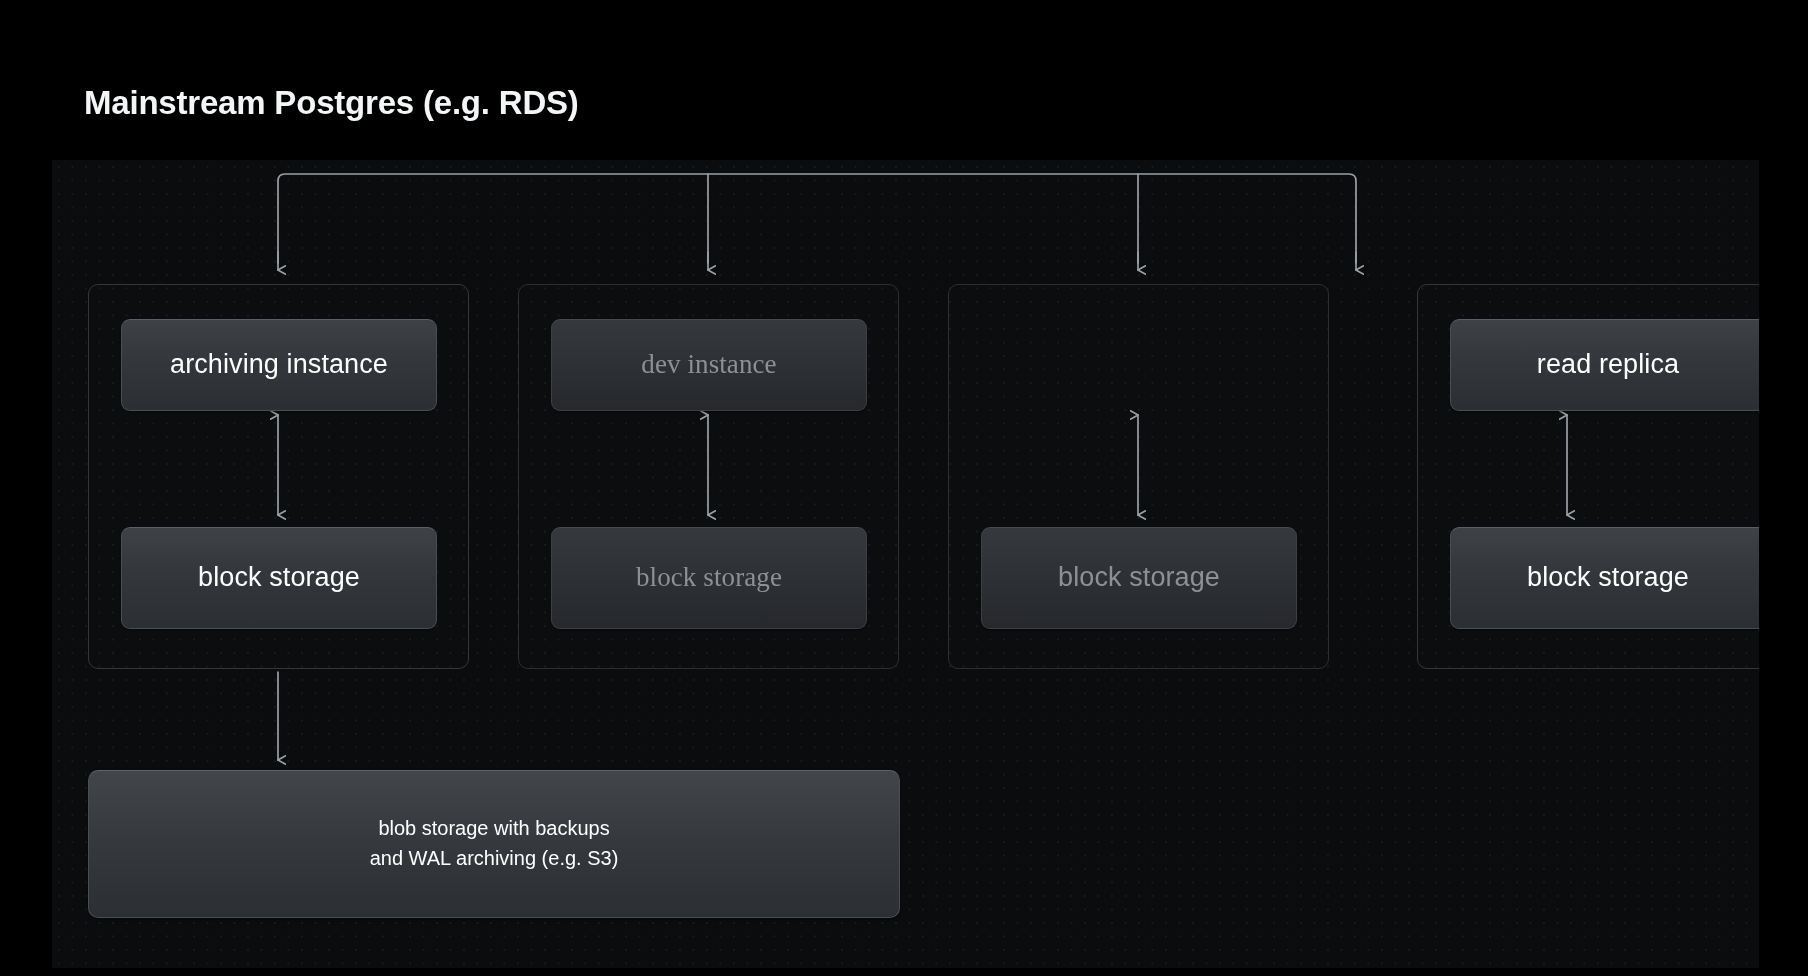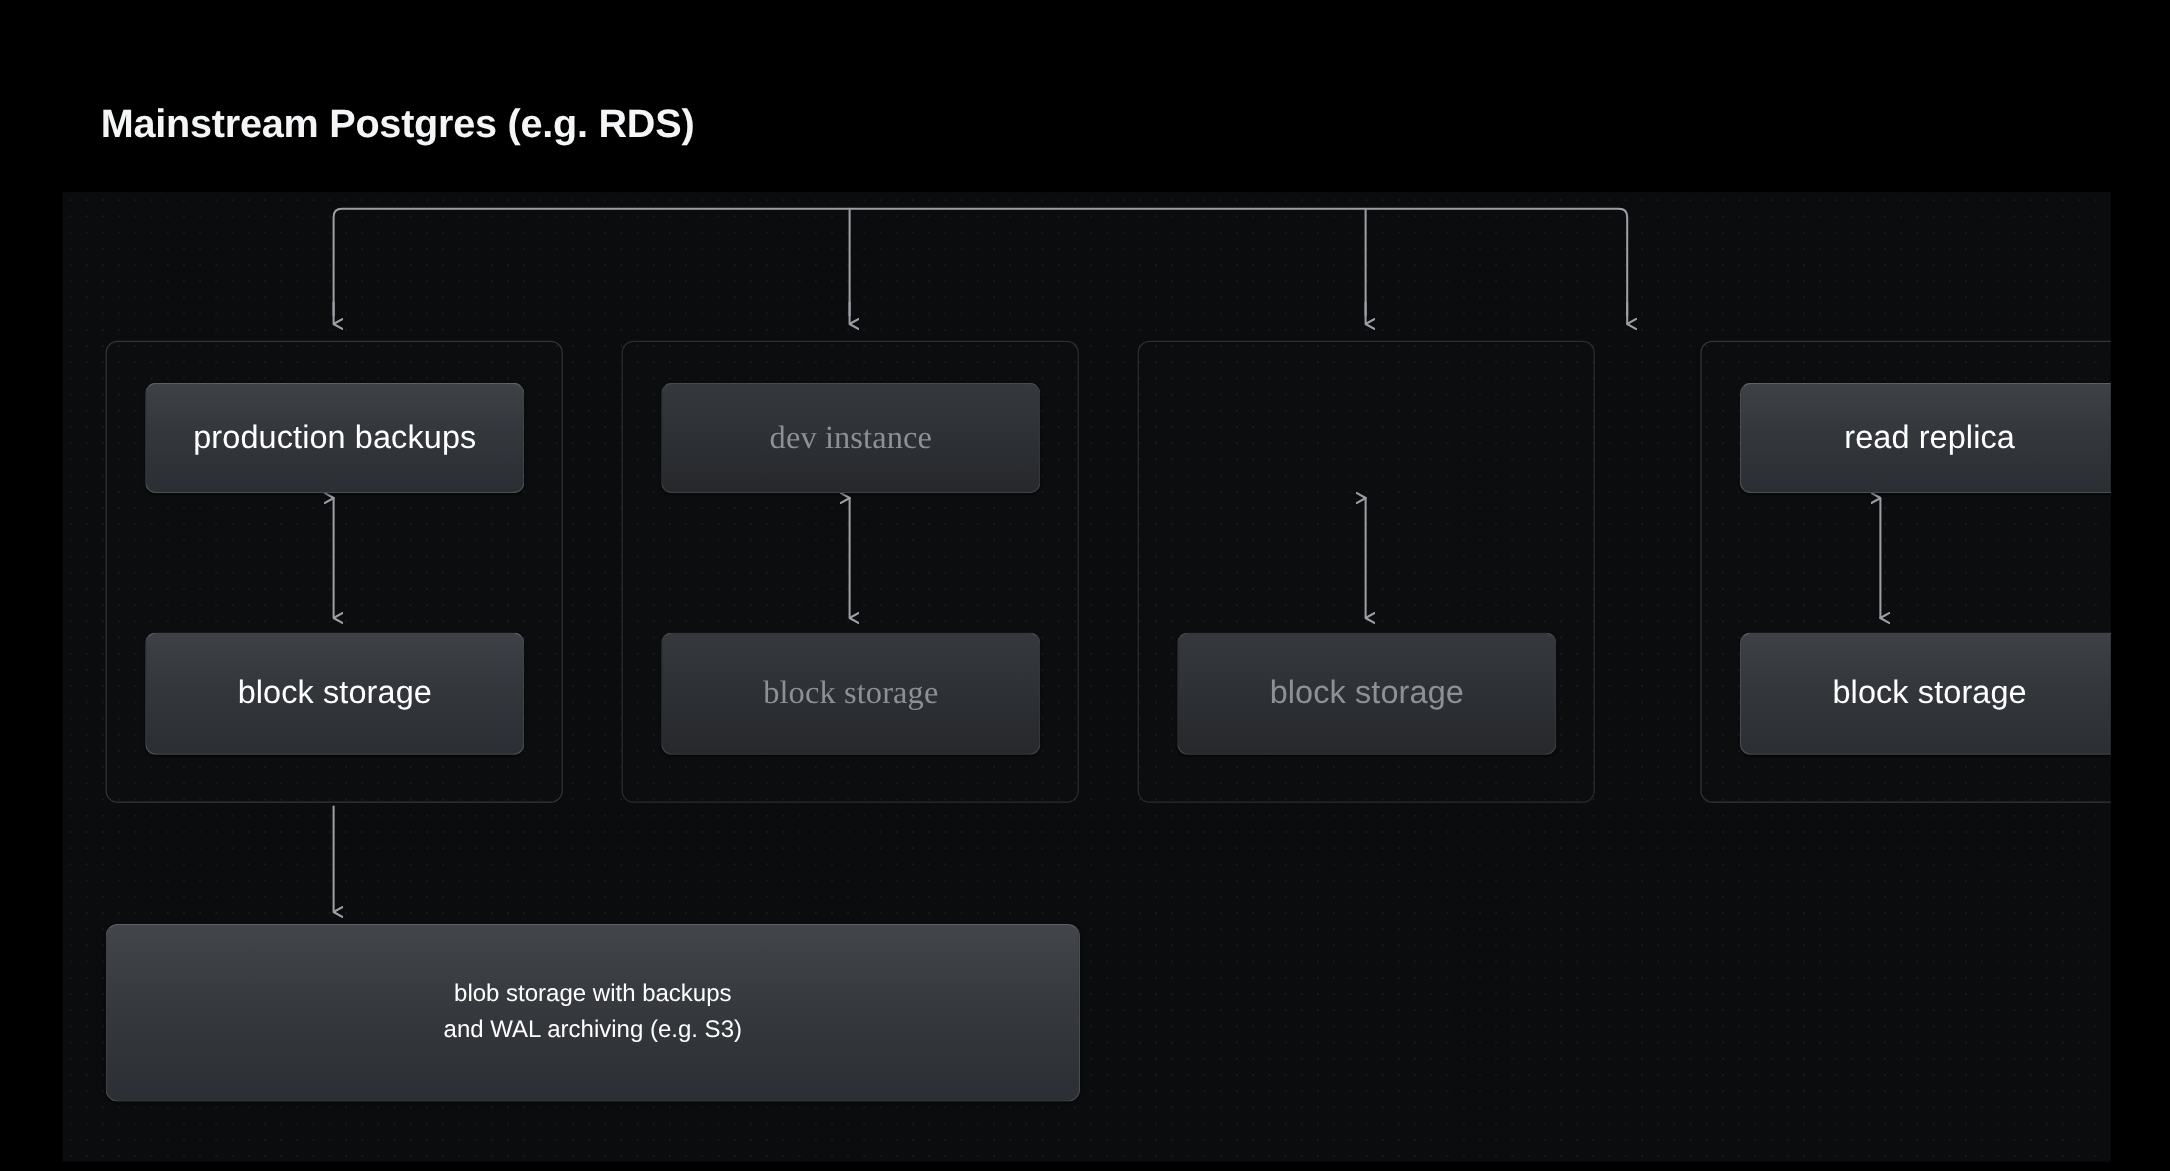--- a/index.html
+++ b/index.html
@@ -175,21 +175,21 @@
         <path d="M226,255 L226,355" marker-start="url(#ahu)" marker-end="url(#ah)"></path>
         <path d="M656,255 L656,355" marker-start="url(#ahu)" marker-end="url(#ah)"></path>
         <path d="M1086,255 L1086,355" marker-start="url(#ahu)" marker-end="url(#ah)"></path>
         <path d="M1515,255 L1515,355" marker-start="url(#ahu)" marker-end="url(#ah)"></path>
 
         <path d="M226,512 L226,600" marker-end="url(#ah)"></path>
       </g>
     </svg>
 
     <div class="group g1">
-      <div class="node instance">production backups</div>
+      <div class="node instance">archiving instance</div>
       <div class="node storage">block storage</div>
     </div>
 
     <div class="group g2 dim">
       <div class="node instance dim">dev instance</div>
       <div class="node storage dim">block storage</div>
     </div>
 
     <div class="group g3 dim">
       <div class="node storage dim">block storage</div>

